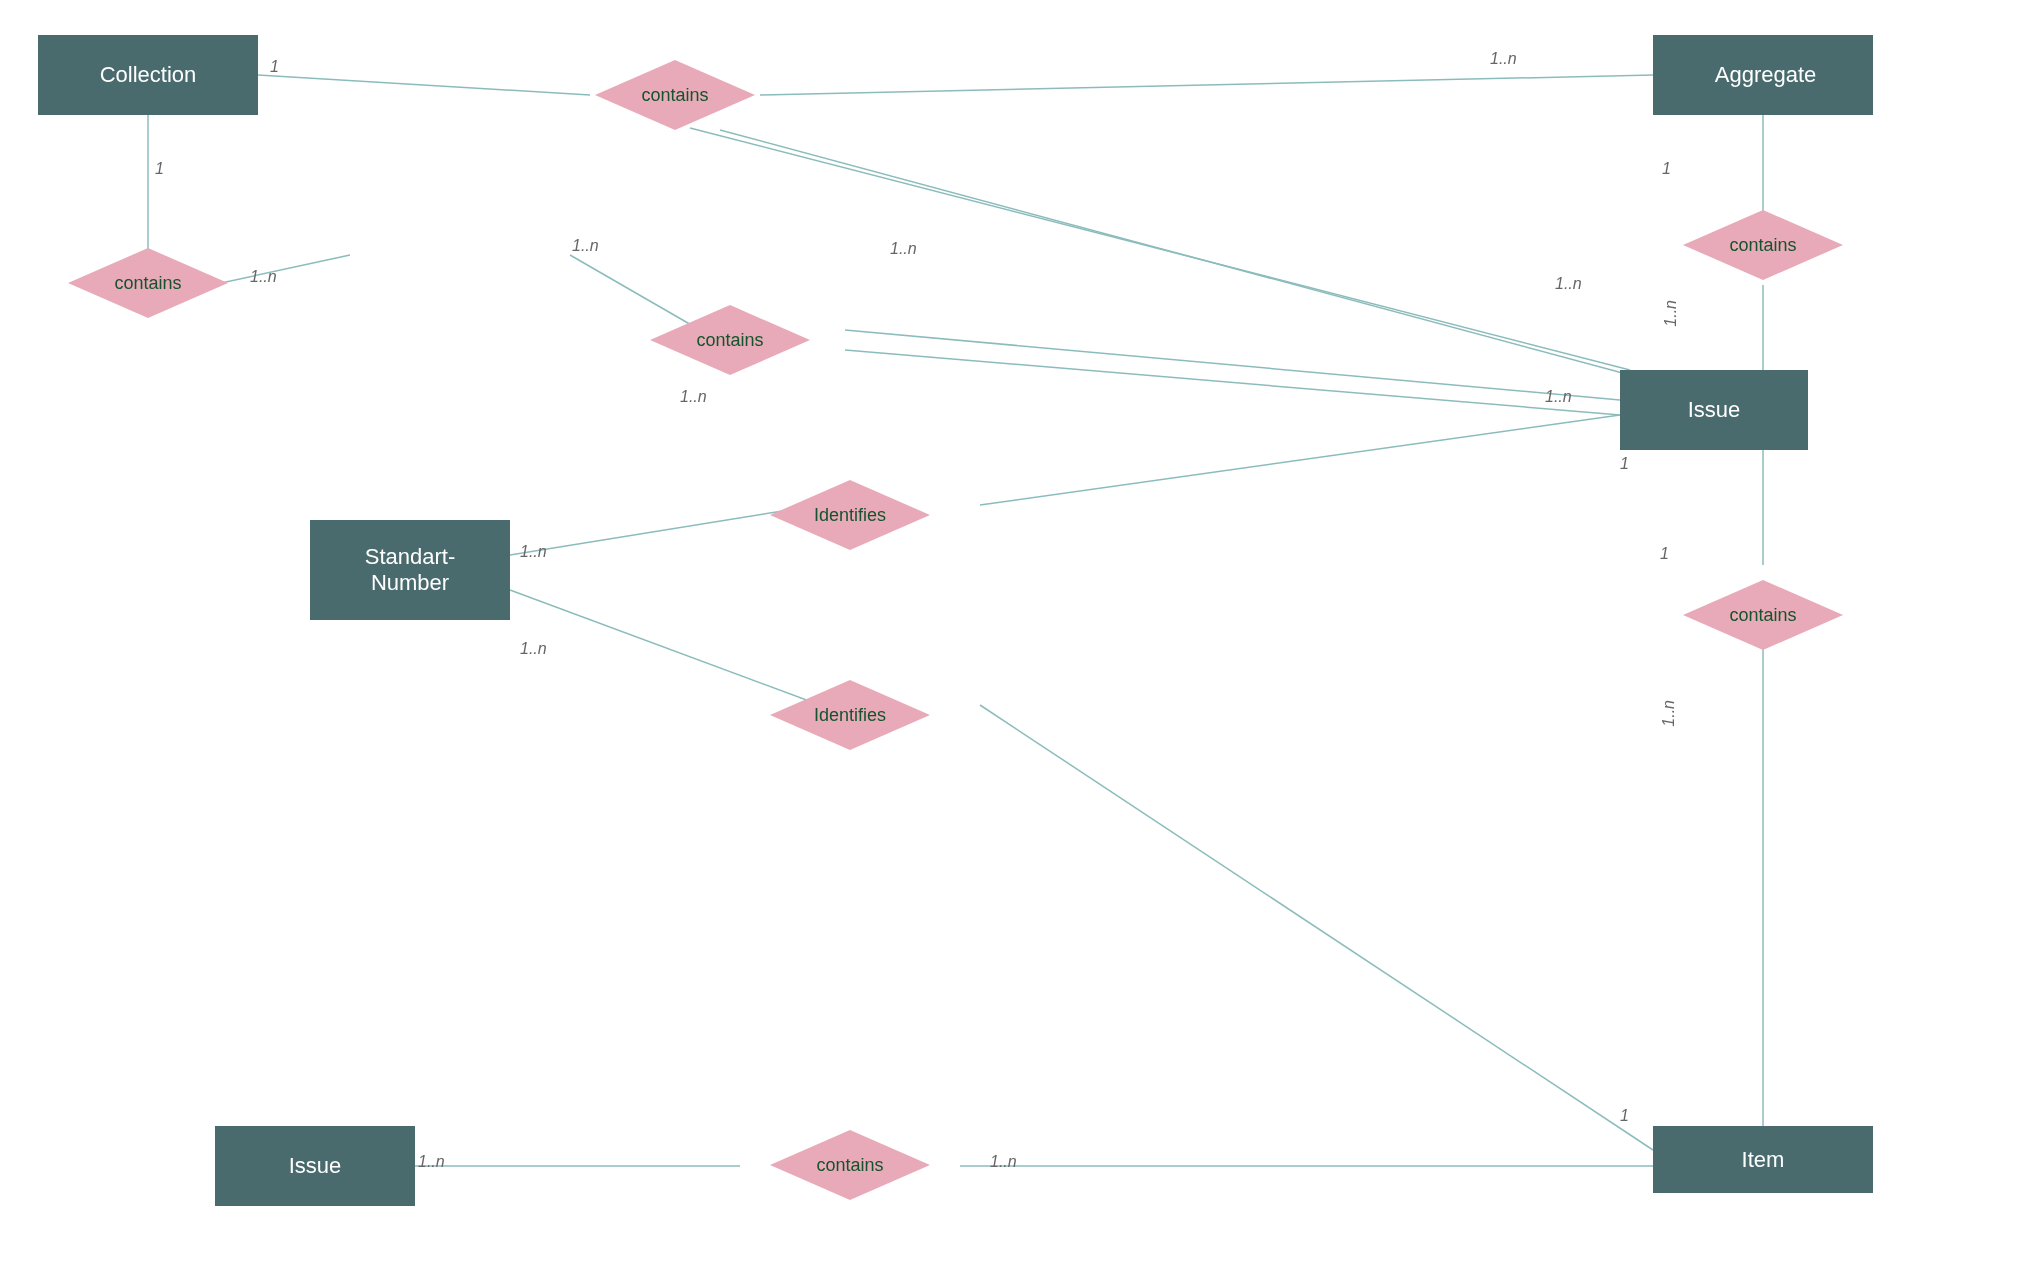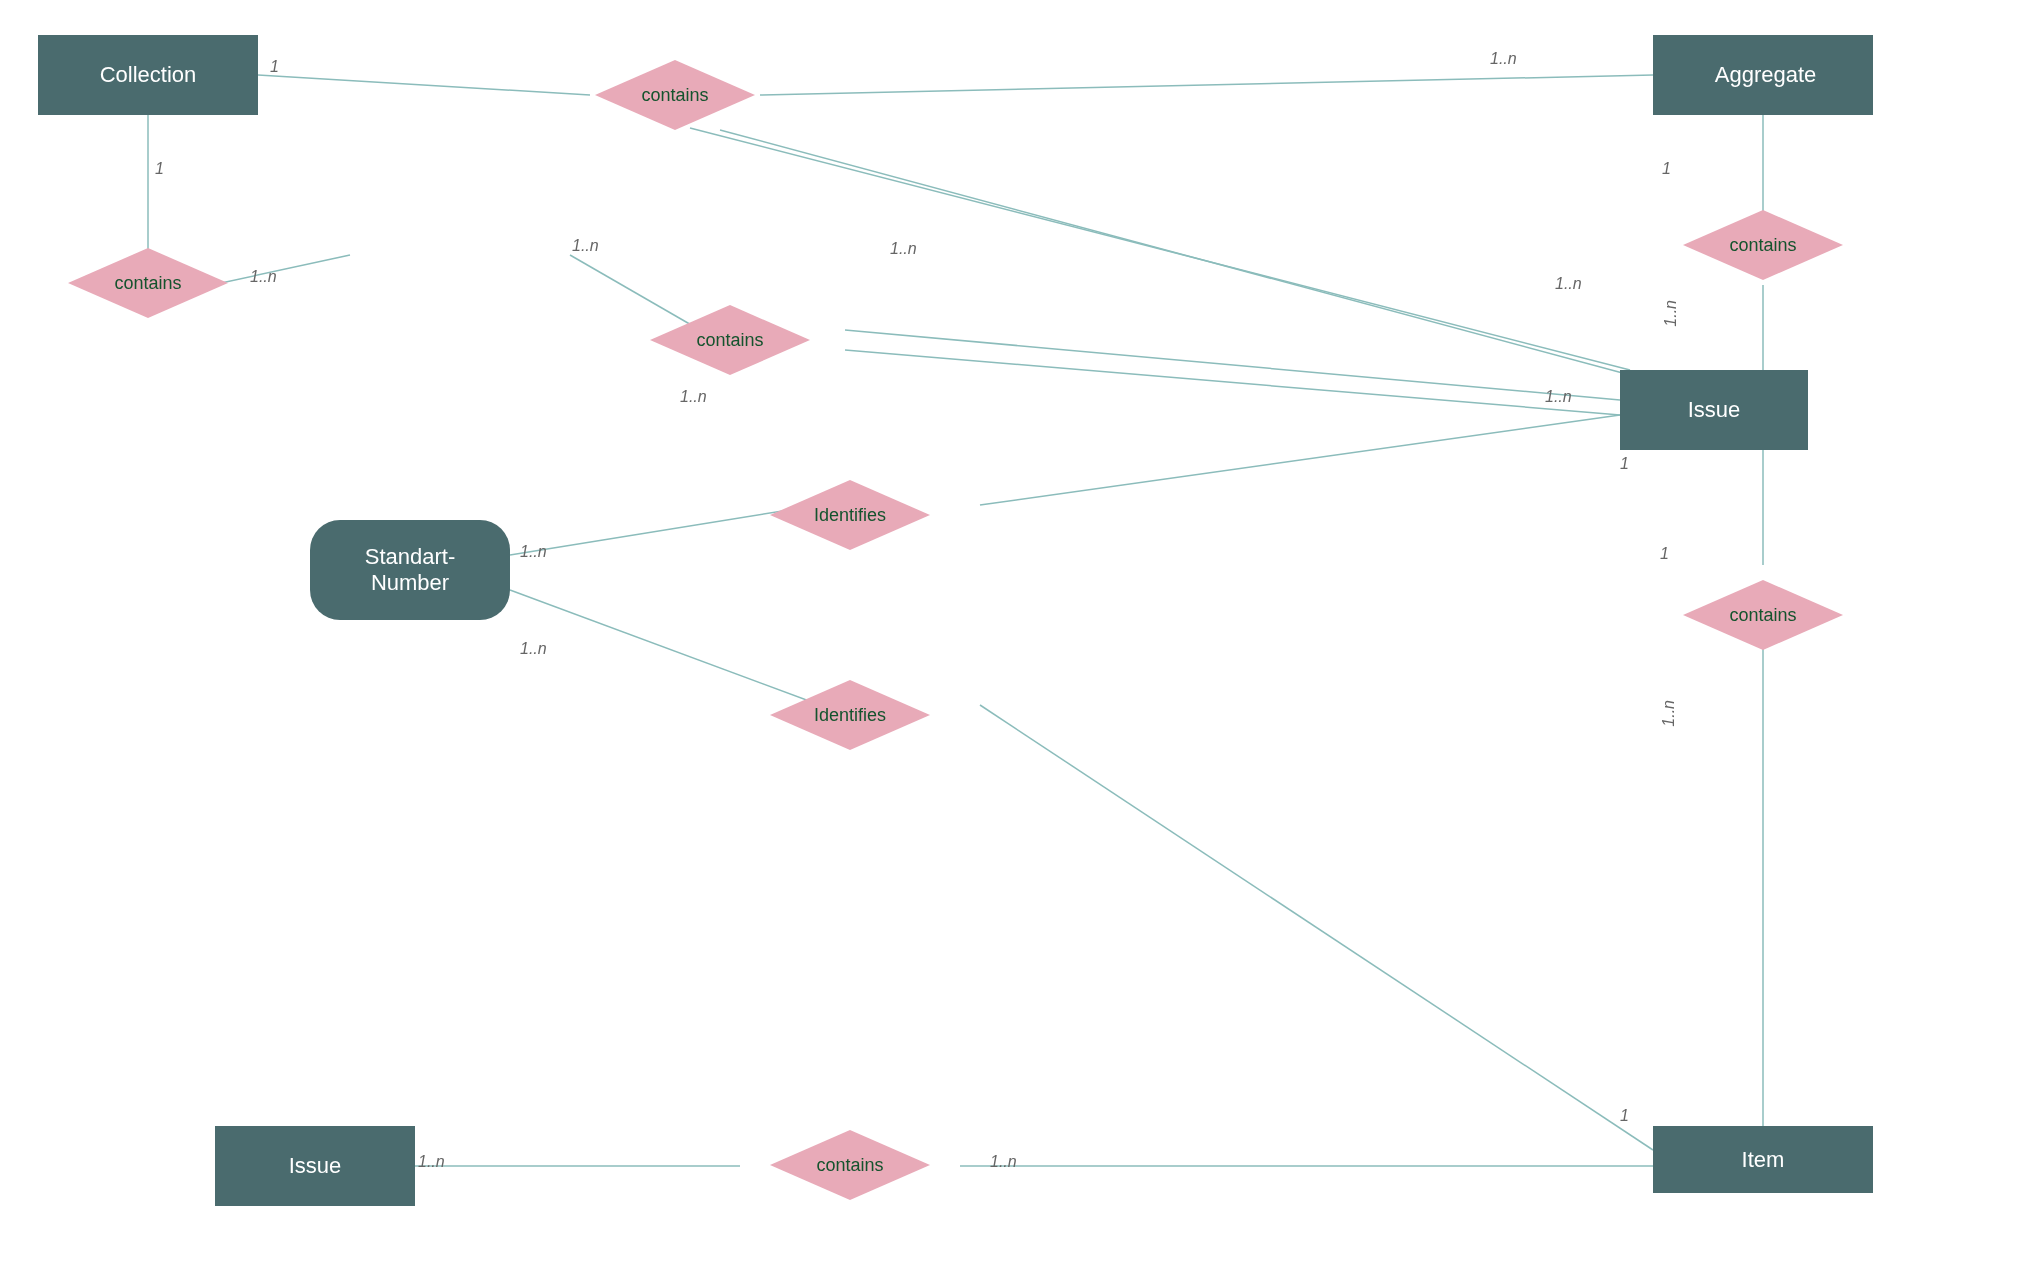--- a/index.html
+++ b/index.html
@@ -135,21 +135,21 @@
 
   <div class="entity" style="left:1653px; top:35px; width:220px; height:80px;padding-left:21px;">
     <span>Aggregate</span>
   </div>
 
 
   <div class="entity" style="left:1620px; top:370px; width:188px; height:80px;text-align:right;">
     <span>Issue</span>
   </div>
 
-  <div class="entity" style="left:310px; top:520px; width:200px; height:100px;border-radius:30px;">
+  <div class="entity" style="left:310px; top:520px; width:200px; height:100px;">
     <span>Standart-<br>Number</span>
   </div>
 
   <div class="entity" style="left:215px; top:1126px; width:200px; height:80px;">
     <span>Issue</span>
   </div>
 
   <div class="entity" style="left:1653px; top:1126px; width:220px; height:67px;">
     <span>Item</span>
   </div>

